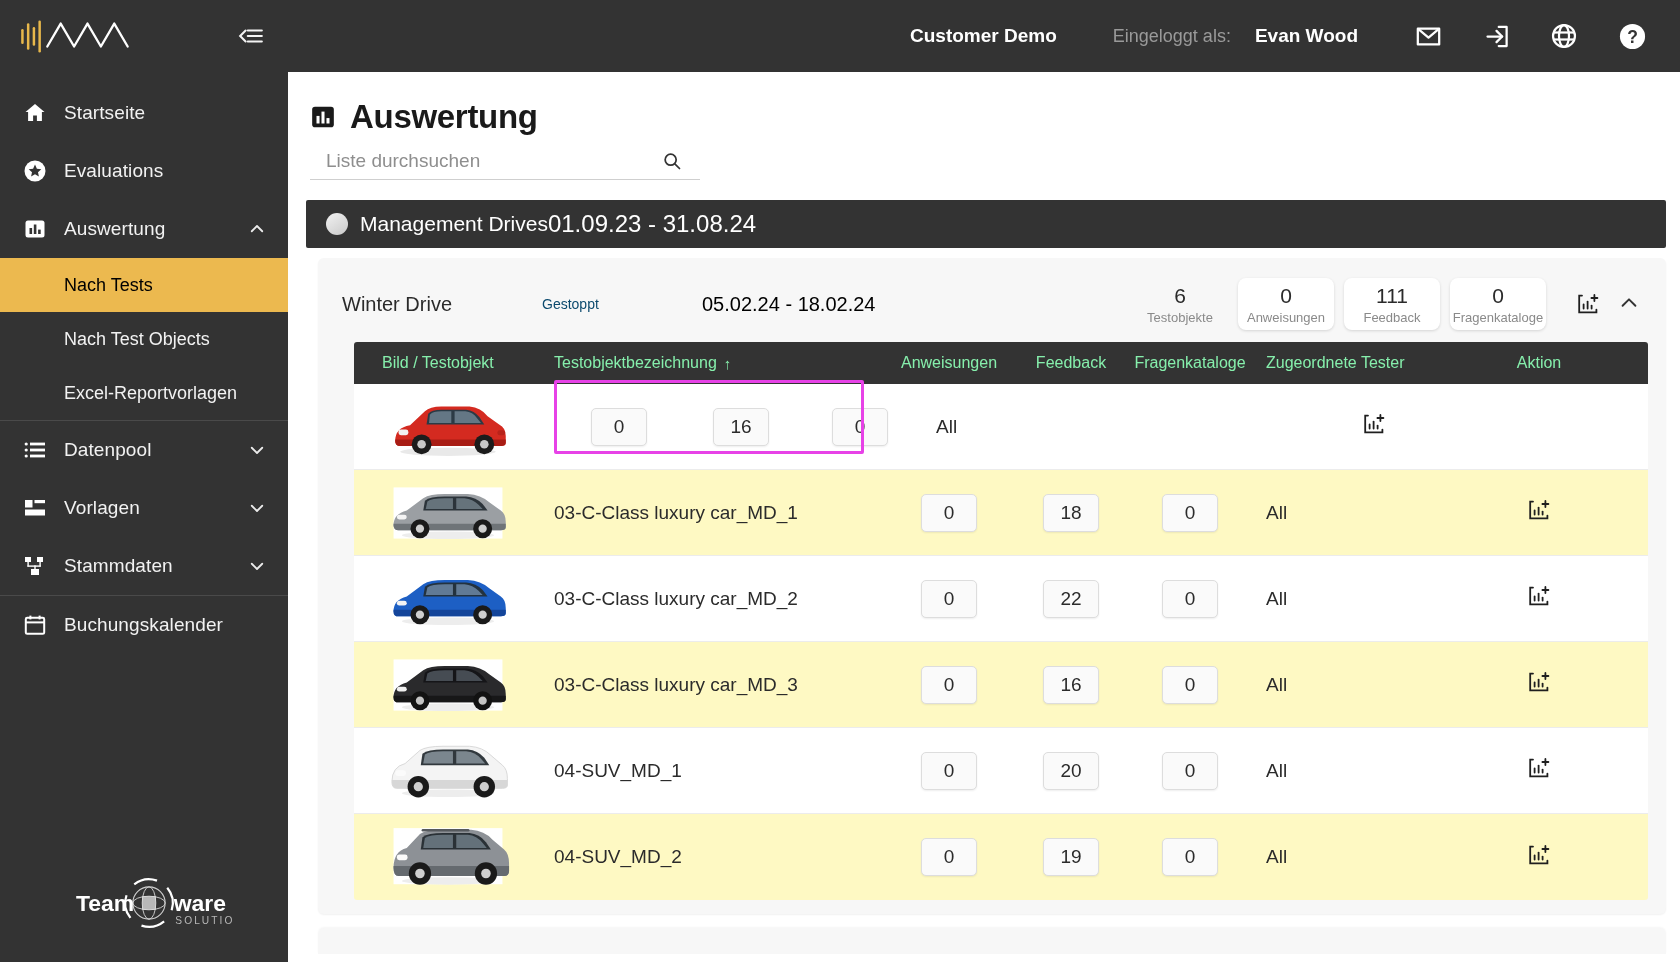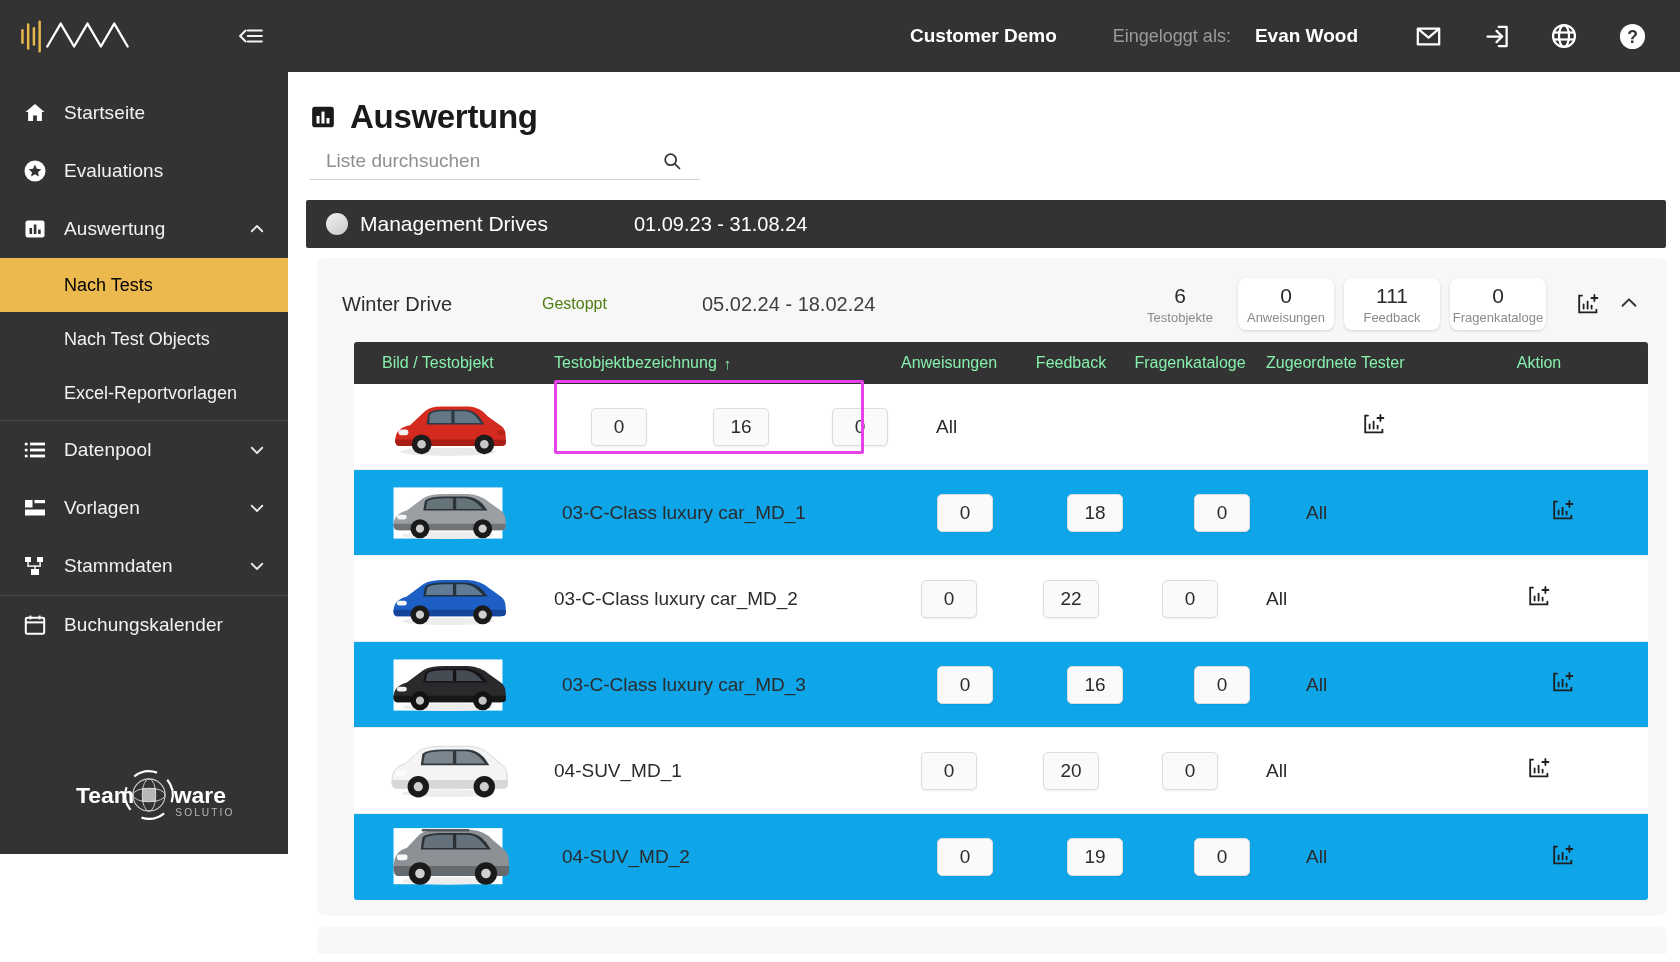--- a/index.html
+++ b/index.html
@@ -8,21 +8,21 @@
     font-family: "Liberation Sans", sans-serif;
     background: #ffffff;
     overflow: hidden;
   }
 
   
   .app { display: flex; width: 1680px; height: 962px; }
 
   
   .sidebar {
-    width: 288px; min-width: 288px; height: 854px;
+    width: 288px; min-width: 288px; height: 962px;
     background: #333333; color: #ffffff;
     display: flex; flex-direction: column;
     position: relative;
   }
   .sidebar-top {
     height: 72px; display: flex; align-items: center;
     justify-content: space-between; padding: 0 24px 0 18px;
   }
   .brand-logo { width: 116px; height: 44px; }
   .collapse-btn { cursor: pointer; width: 26px; height: 26px; opacity: .95; }
@@ -94,35 +94,35 @@
     margin: 20px 14px 0 18px; height: 48px; background: #333333; color: #fff;
     display: flex; align-items: center; padding: 0 20px; cursor: pointer;
     border-radius: 2px;
   }
   .group-dot {
     width: 22px; height: 22px; border-radius: 50%;
     background: linear-gradient(145deg,#f2f2f2,#c9c9c9);
     margin-right: 12px; flex: 0 0 22px;
   }
   .group-name { font-size: 21px; }
-  .group-dates { font-size: 20px; margin-left: 86px; }
+  .group-dates { font-size: 24px; }
 
   
   .drive-card {
     margin: 10px 14px 0 30px; background: #f7f7f7;
     border-radius: 6px; padding: 10px 0 14px 0;
     box-shadow: 0 1px 2px rgba(0,0,0,.06);
   }
   .drive-head {
     display: flex; align-items: center; padding: 10px 18px 12px 24px;
     position: relative; min-height: 66px;
   }
   .drive-name { font-size: 20px; color: #2b2b2b; width: 200px; }
-  .drive-status { font-size: 16px; color: #4d7c0f; width: 160px; }
-  .drive-dates { font-size: 20px; color: #404040; }
+  .drive-status { font-size: 14px; color: #0c4a6e; width: 160px; }
+  .drive-dates { font-size: 20px; color: #000000; }
 
   .stats { margin-left: auto; display: flex; align-items: flex-start; gap: 10px; padding-right: 4px; }
   .stat { width: 96px; text-align: center; padding: 6px 2px 5px; border-radius: 8px; }
   .stat.plain { background: transparent; }
   .stat.boxed { background: #ffffff; box-shadow: 0 1px 3px rgba(0,0,0,.14); }
   .stat .val { font-size: 21px; color: #2b2b2b; line-height: 1.15; }
   .stat .lab { font-size: 13px; color: #8a8a8a; margin-top: 2px; }
 
   .drive-actions { display: flex; align-items: center; gap: 18px; margin-left: 26px; padding-right: 6px; }
   .drive-actions .ic { cursor: pointer; width: 24px; height: 24px; }
@@ -131,21 +131,21 @@
   .tbl { margin: 0 18px 0 36px; border-radius: 3px; overflow: hidden; }
   .thead {
     background: #333333; color: #86efac; display: flex; align-items: center;
     height: 42px; font-size: 16px;
   }
   .trow {
     display: flex; align-items: center; min-height: 86px;
     font-size: 19px; color: #2b2b2b; background: #ffffff;
     border-bottom: 1px solid #ececec;
   }
-  .trow.alt { background: #0ea5e9; gap: 8px; }
+  .trow.alt { background: #fef9c3; }
 
   .c-img   { width: 200px; padding-left: 28px; display: flex; align-items: center; }
   .c-name  { width: 330px; }
   .c-anw   { width: 130px; text-align: center; }
   .c-fb    { width: 114px; text-align: center; }
   .c-fk    { width: 124px; text-align: center; }
   .c-test  { width: 178px; padding-left: 14px; }
   .c-act   { flex: 1 1 auto; text-align: center; }
 
   .thead .c-img { padding-left: 28px; }

